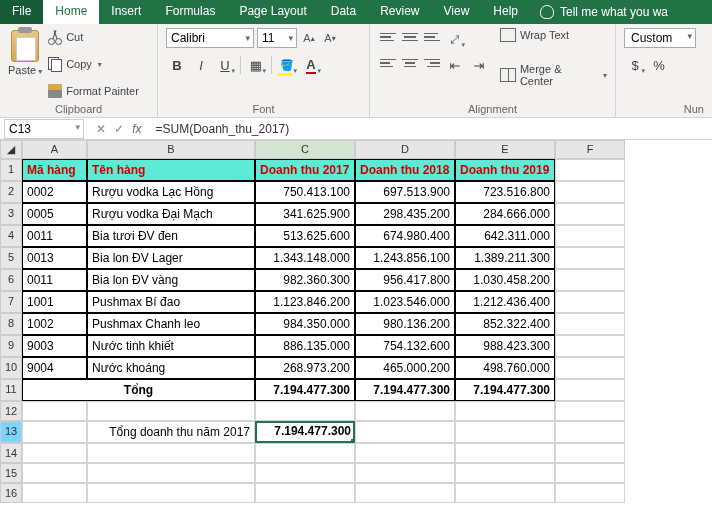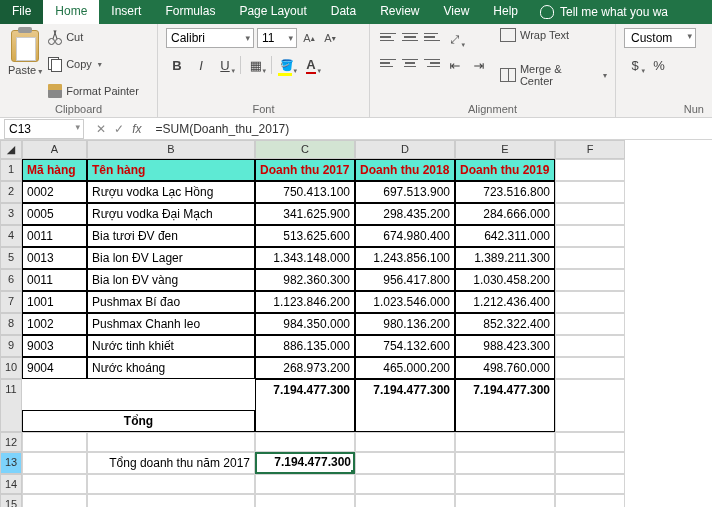--- a/index.html
+++ b/index.html
@@ -320,21 +320,21 @@
     <div class="cell tb num">988.423.300</div>
     <div class="cell"></div>
     <div class="rowhdr">10</div>
     <div class="cell tb">9004</div>
     <div class="cell tb">Nước khoáng</div>
     <div class="cell tb num">268.973.200</div>
     <div class="cell tb num">465.000.200</div>
     <div class="cell tb num">498.760.000</div>
     <div class="cell"></div>
     <div class="rowhdr">11</div>
-    <div class="cell tb bold center" style="grid-column: span 2; margin-top: 31px;">Tổng</div>
+    <div class="cell tb bold center" style="grid-column: span 2;">Tổng</div>
     <div class="cell tb num bold">7.194.477.300</div>
     <div class="cell tb num bold">7.194.477.300</div>
     <div class="cell tb num bold">7.194.477.300</div>
     <div class="cell"></div>
     <div class="rowhdr">12</div>
     <div class="cell"></div>
     <div class="cell"></div>
     <div class="cell"></div>
     <div class="cell"></div>
     <div class="cell"></div>

